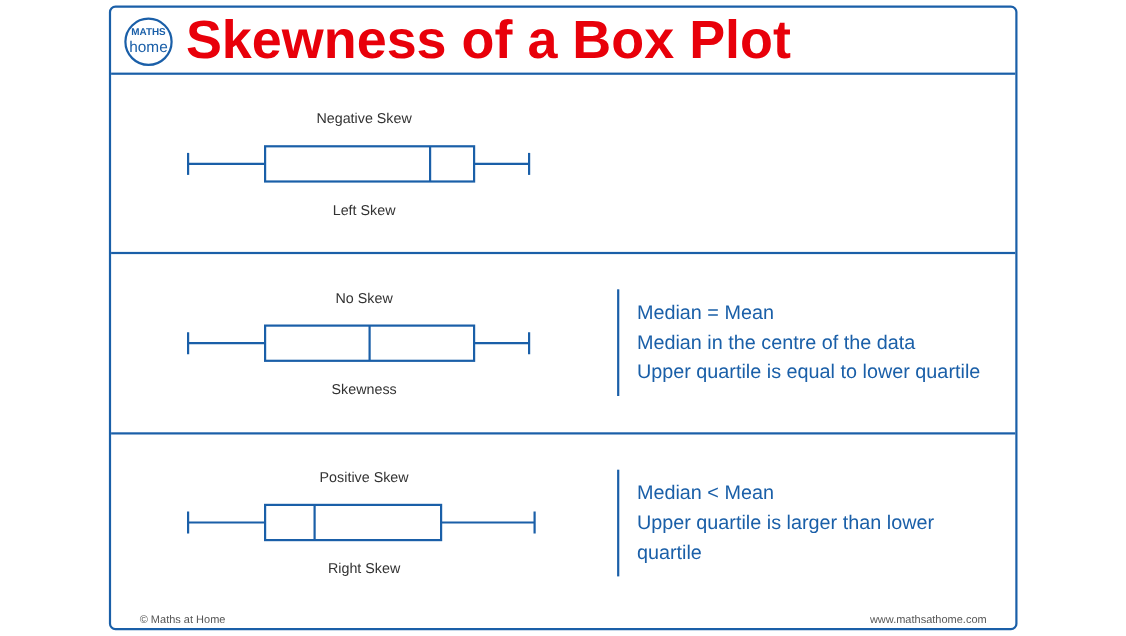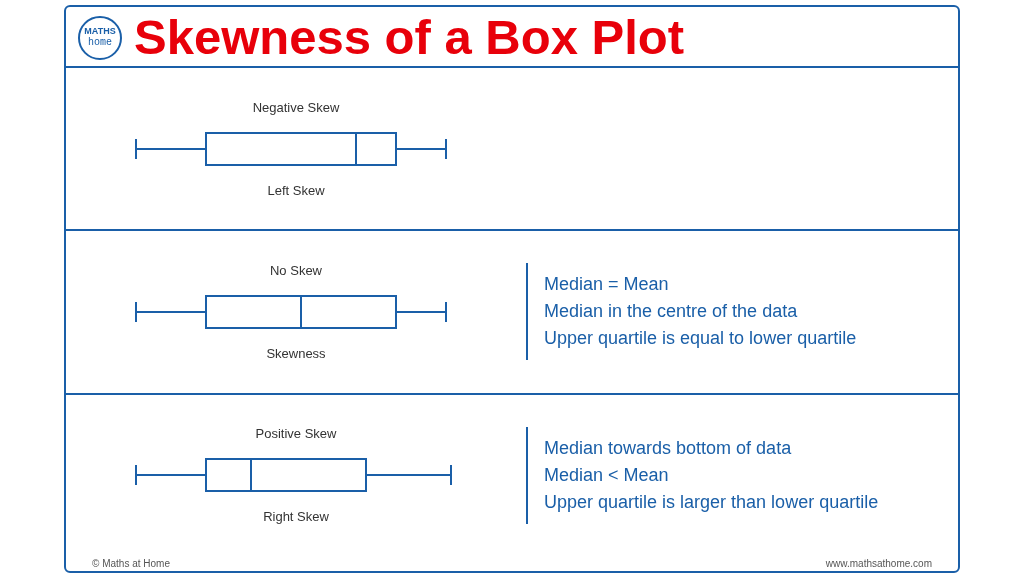--- a/index.html
+++ b/index.html
@@ -4,21 +4,21 @@
   <style>
     * { box-sizing: border-box; margin: 0; padding: 0; }
     body {
       width: 1024px;
       height: 578px;
       background: #fff;
       font-family: Arial, sans-serif;
       overflow: hidden;
     }
     .outer {
-      width: 896px;
+      width: 826px;
       height: 568px;
       margin: 5px auto;
       border: 2px solid #1a5fa8;
       border-radius: 6px;
       background: #fff;
       display: flex;
       flex-direction: column;
     }
     .header {
       display: flex;
@@ -39,24 +39,23 @@
       margin-right: 12px;
       flex-shrink: 0;
     }
     .logo-maths {
       font-size: 9px;
       font-weight: bold;
       color: #1a5fa8;
       line-height: 1.1;
     }
     .logo-home {
-      font-size: 10px;
+      font-size: 14px;
       color: #1a5fa8;
       line-height: 1.1;
-      font-family: Liberation Mono, monospace;
     }
     .main-title {
       font-size: 49px;
       font-weight: bold;
       color: #e8000a;
       line-height: 1;
     }
     .content {
       display: flex;
       flex-direction: column;
@@ -196,21 +195,20 @@
 
             <line x1="145" y1="14" x2="145" y2="46" stroke="#1a5fa8" stroke-width="2"></line>
 
             <line x1="260" y1="30" x2="345" y2="30" stroke="#1a5fa8" stroke-width="2"></line>
             <line x1="345" y1="20" x2="345" y2="40" stroke="#1a5fa8" stroke-width="2"></line>
           </svg>
           <span class="skew-label-bottom">Right Skew</span>
         </div>
       </div>
       <div class="right-panel">
-        <p>Median towards bottom of data</p>
         <p>Median &lt; Mean</p>
         <p>Upper quartile is larger than lower quartile</p>
       </div>
     </div>
   </div>
 
   <div class="footer">
     <span>© Maths at Home</span>
     <span>www.mathsathome.com</span>
   </div>

